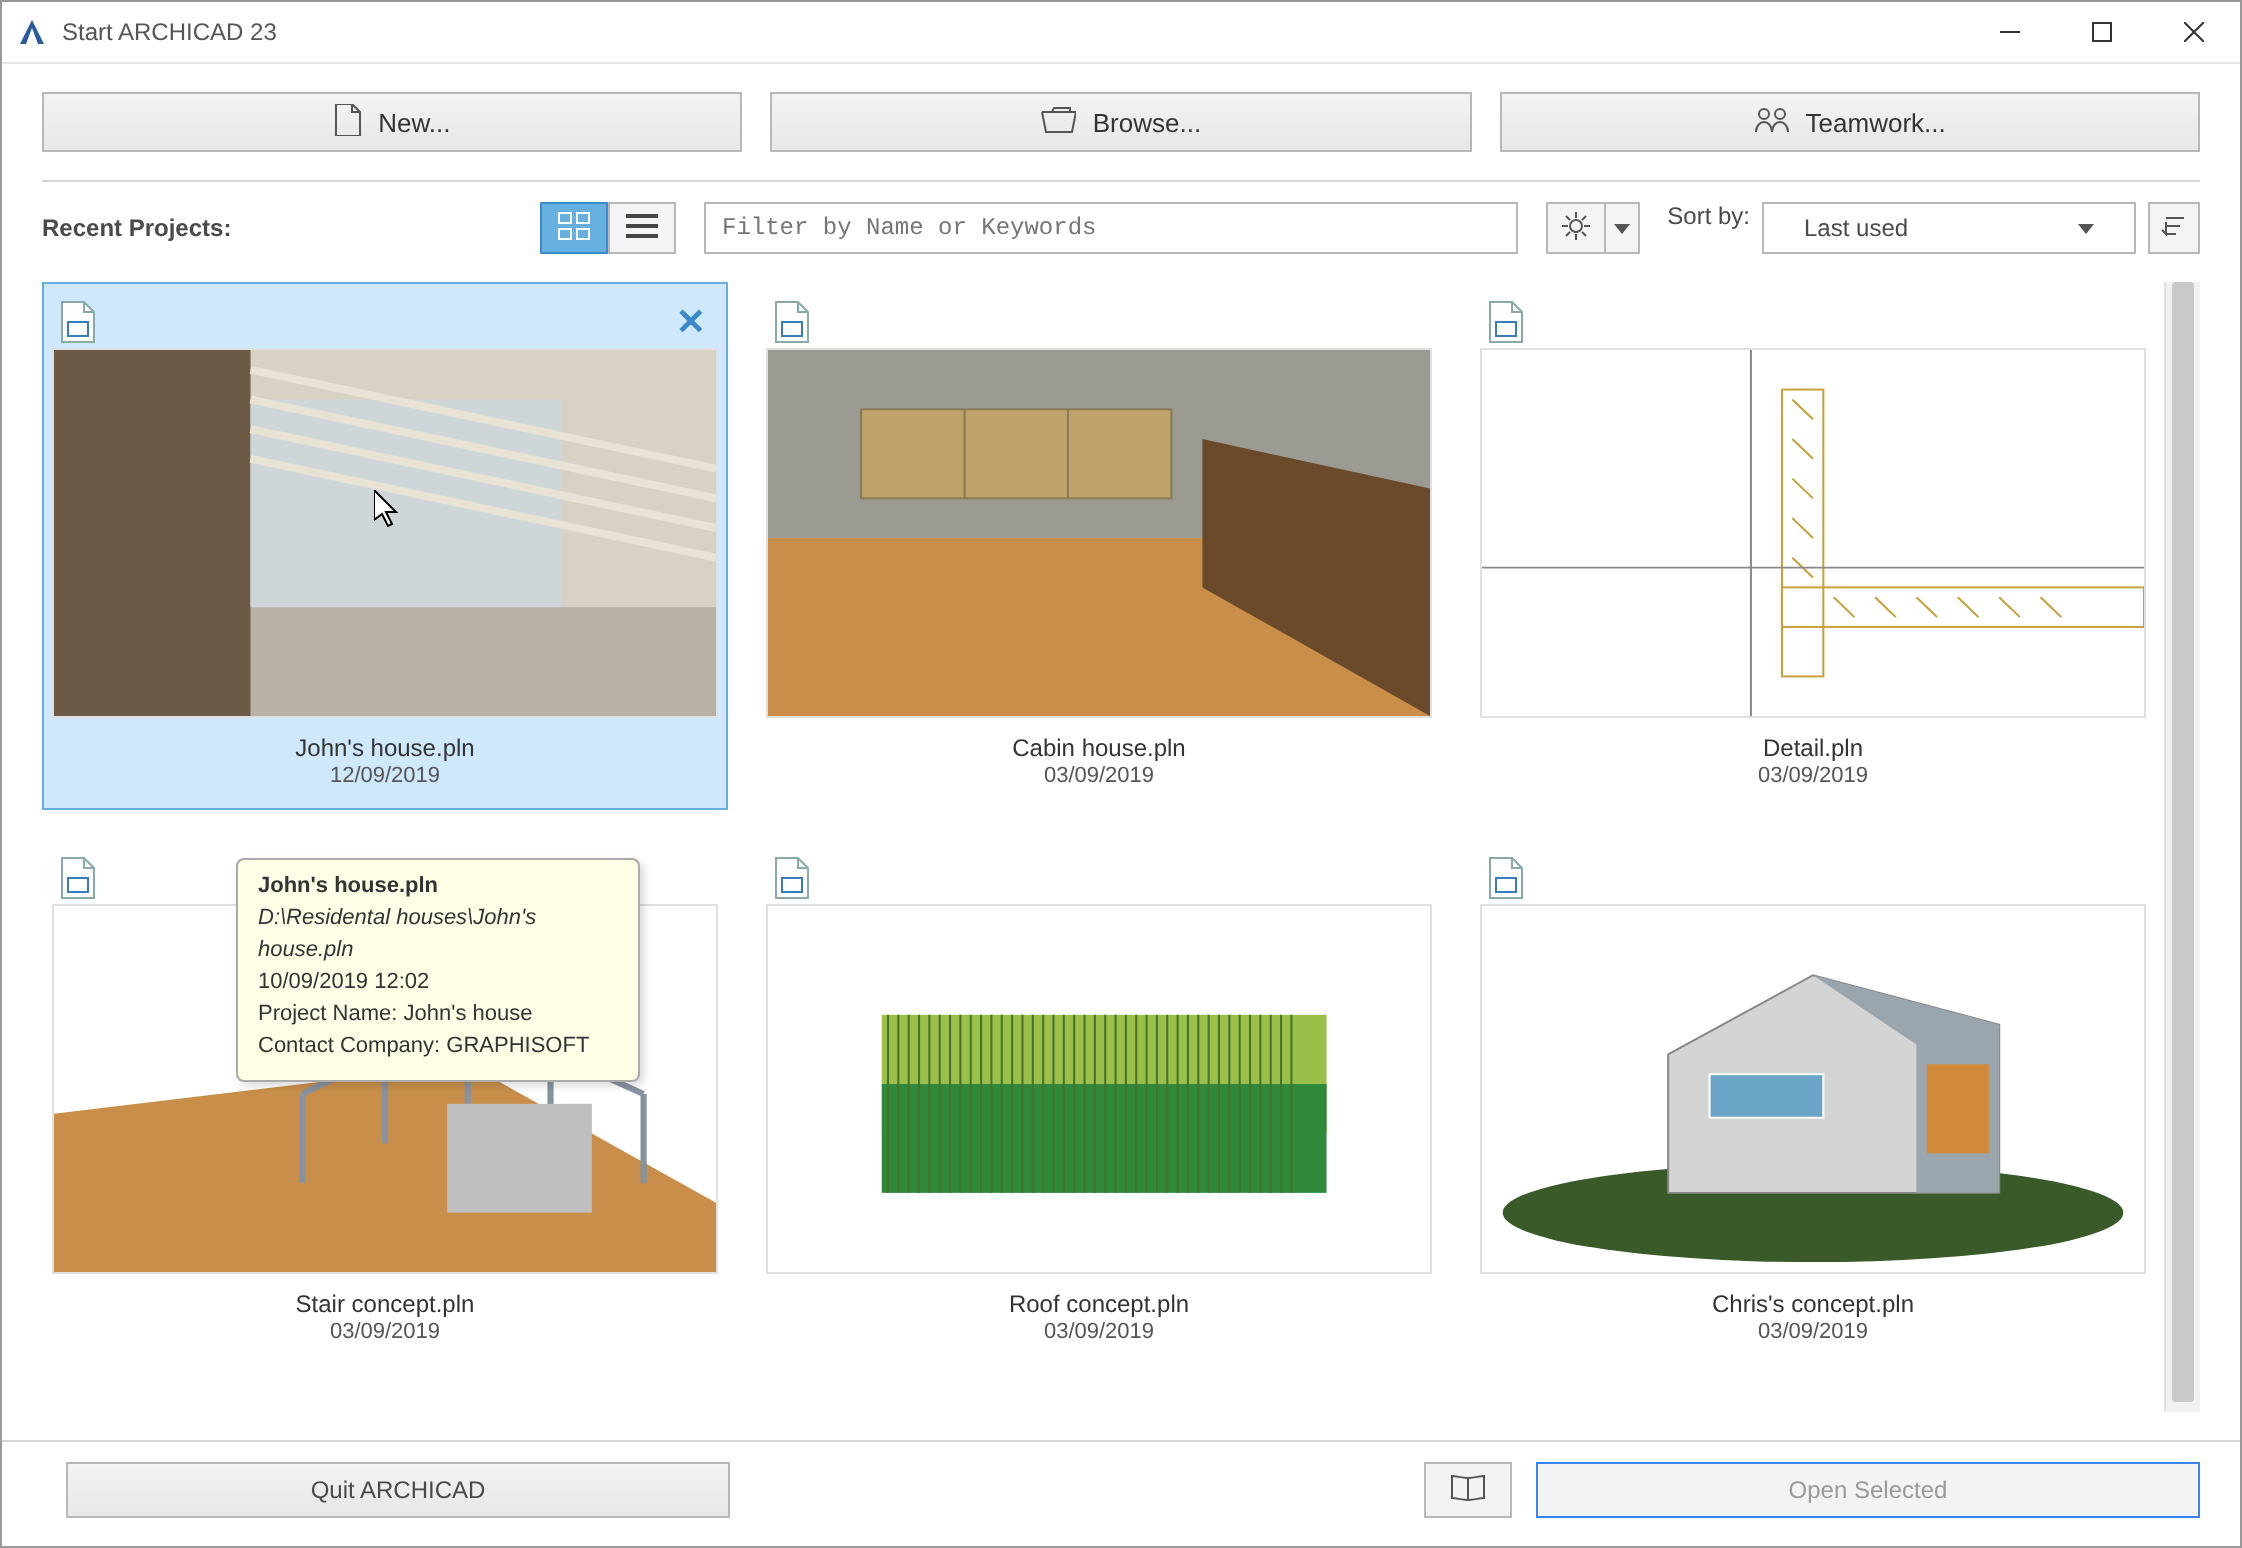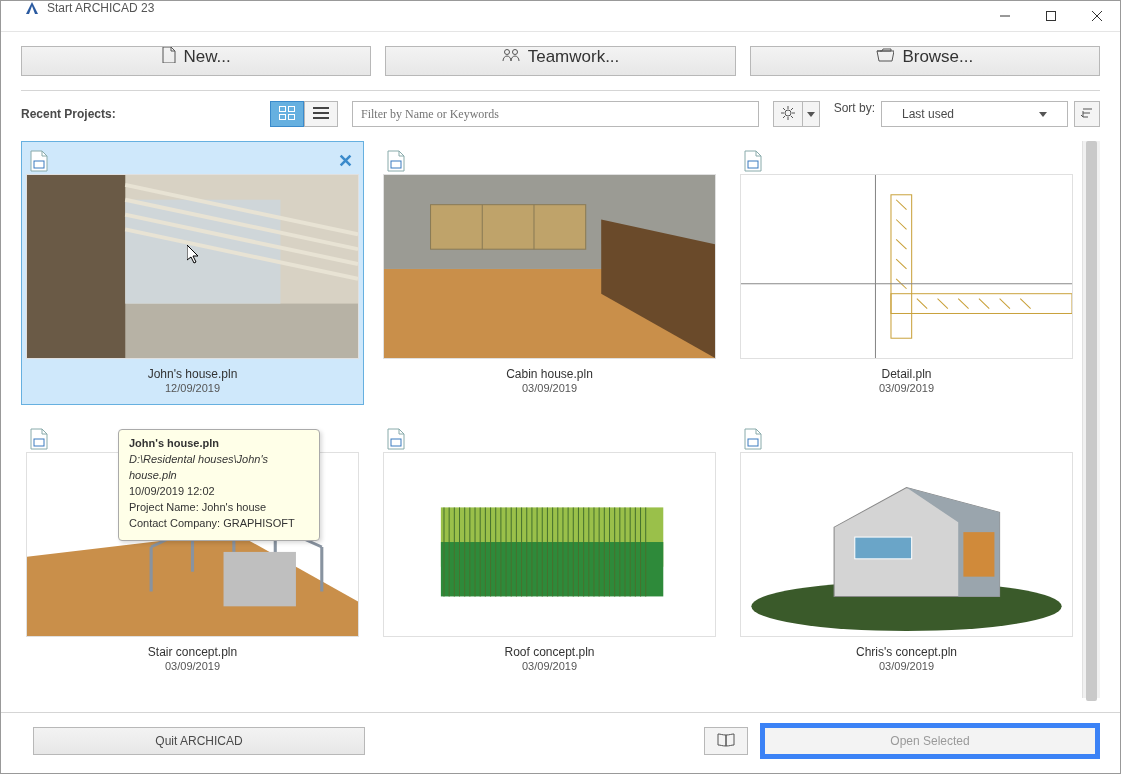--- a/index.html
+++ b/index.html
@@ -5,37 +5,37 @@
   :root {
     --border:#c8c8c8;
     --text:#4a4a4a;
     --light:#f0f0f0;
     --sel:#cfe8fb;
     --selborder:#66b0e0;
   }
   html,body{margin:0;padding:0;font-family:"Segoe UI",Tahoma,Arial,sans-serif;font-size:12px;color:var(--text);background:#fff;}
   .window{width:1121px;height:774px;border:1px solid #999;box-sizing:border-box;position:relative;background:#fff;display:flex;flex-direction:column;}
   
-  .titlebar{height:30px;display:flex;align-items:flex-start;padding:0 0 0 24px;border-bottom:1px solid #e5e5e5;font-size:12px;color:#555;}
+  .titlebar{height:30px;display:flex;align-items:center;padding:0 0 0 8px;border-bottom:1px solid #e5e5e5;font-size:12px;color:#555;}
   .titlebar .appicon svg{display:block}
   .titlebar .title{margin-left:8px;flex:1;}
   .winbtn{width:46px;height:30px;display:flex;align-items:center;justify-content:center;color:#555}
   
   .body{padding:14px 20px 14px 20px;display:flex;flex-direction:column;flex:1;min-height:0;}
   .top-row{display:flex;gap:14px;margin-bottom:14px;}
-  .bigbtn{flex:1;height:28px;border:1px solid #b8b8b8;background:linear-gradient(#f3f3f3,#e7e7e7);display:flex;align-items:flex-start;justify-content:center;gap:8px;font-size:17px;color:#333;cursor:default;}
+  .bigbtn{flex:1;height:28px;border:1px solid #b8b8b8;background:linear-gradient(#f3f3f3,#e7e7e7);display:flex;align-items:center;justify-content:center;gap:8px;font-size:13px;color:#333;cursor:default;}
   hr.sep{border:none;border-top:1px solid #d5d5d5;margin:0 0 10px 0;}
   
   .toolbar{display:flex;align-items:center;gap:14px;margin-bottom:14px;}
   .toolbar .lbl{font-weight:bold;width:235px;}
   .viewmode{display:flex;gap:0;}
   .vmbtn{width:32px;height:24px;border:1px solid #b8b8b8;display:flex;align-items:center;justify-content:center;background:#f4f4f4;}
   .vmbtn.active{background:#66b0e0;border-color:#3a8acb;}
   .filter{flex:1;height:24px;border:1px solid #b8b8b8;padding:0 6px;background:#fff;display:flex;align-items:center;}
-  .filter input{border:none;outline:none;width:100%;font-family:Liberation Serif, serif;font-size:12px;color:#555;background:transparent;}
+  .filter input{border:none;outline:none;width:100%;font-family:Liberation Mono, monospace;font-size:12px;color:#555;background:transparent;}
   .gear{display:flex;border:1px solid #b8b8b8;height:24px;}
   .gear .g1{width:28px;display:flex;align-items:center;justify-content:center;background:#f4f4f4;}
   .gear .g2{width:16px;display:flex;align-items:center;justify-content:center;background:#f4f4f4;border-left:1px solid #b8b8b8;}
   .sortwrap{display:flex;align-items:flex-start;gap:6px;}
   .sortsel{height:24px;width:145px;border:1px solid #b8b8b8;background:#fff;display:flex;align-items:center;padding:0 20px;justify-content:space-between;font-size:12px;}
   .sortdir{width:24px;height:24px;border:1px solid #b8b8b8;background:#f4f4f4;display:flex;align-items:center;justify-content:center;}
   
   .gridwrap{flex:1;display:flex;min-height:0;}
   .grid{flex:1;overflow:auto;}
   .cards{display:grid;grid-template-columns:repeat(3,1fr);gap:14px 14px;padding-right:4px;padding-bottom:6px;}
@@ -51,21 +51,21 @@
   .scrollbar .thumbbar{position:absolute;left:3px;right:3px;top:0;height:560px;background:#c9c9c9;border-radius:2px;}
   
   .tooltip{position:absolute;background:#ffffe8;border:1px solid #aaa;border-radius:4px;padding:6px 10px 8px 10px;font-size:11px;line-height:1.45;color:#333;box-shadow:2px 2px 4px rgba(0,0,0,.15);z-index:20;top:428px;left:117px;width:180px;}
   .tooltip .tt-title{font-weight:bold;}
   .tooltip .tt-path{font-style:italic;}
   
   .bottombar{display:flex;align-items:center;padding:10px 20px 14px 32px;border-top:1px solid #d5d5d5;}
   .quit{width:330px;height:26px;border:1px solid #b8b8b8;background:linear-gradient(#f3f3f3,#e7e7e7);display:flex;align-items:center;justify-content:center;font-size:12px;}
   .spacer{flex:1;}
   .helpbtn{width:42px;height:26px;border:1px solid #b8b8b8;background:#f3f3f3;display:flex;align-items:center;justify-content:center;margin-right:12px;}
-  .openbtn{width:330px;height:26px;border:5px solid #3b82f6;background:#f3f3f3;display:flex;align-items:center;justify-content:center;color:#9a9a9a;font-size:12px;}
+  .openbtn{width:330px;height:26px;border:1px solid #3b82f6;background:#f3f3f3;display:flex;align-items:center;justify-content:center;color:#9a9a9a;font-size:12px;}
   
   .cursor{position:absolute;left:186px;top:244px;z-index:15;pointer-events:none;}
 </style>
 </head>
 <body>
 
 <div class="window">
 
   <div class="titlebar">
     <span class="appicon">
@@ -98,32 +98,32 @@
     <div class="top-row">
       <div class="bigbtn">
         <span><svg width="14" height="16">
               <path d="M1 0h8l4 4v12H1z" fill="none" stroke="#555"></path>
               <path d="M9 0v4h4" fill="none" stroke="#555"></path>
             </svg></span>
         <span>New...</span>
       </div>
       <div class="bigbtn">
         <span><svg width="18" height="14">
+              <path d="M1 3h5l1-2h8v2H2z" fill="none" stroke="#555"></path>
+              <path d="M1 3l2 10h13l2-10H4" fill="none" stroke="#555"></path>
+            </svg></span>
+        <span>Browse...</span>
+      </div>
+      <div class="bigbtn">
+        <span><svg width="18" height="14">
               <circle cx="5" cy="4" r="2.5" fill="none" stroke="#555"></circle>
               <circle cx="13" cy="4" r="2.5" fill="none" stroke="#555"></circle>
               <path d="M1 13c0-3 2-5 4-5s4 2 4 5M9 13c0-3 2-5 4-5s4 2 4 5" fill="none" stroke="#555"></path>
             </svg></span>
         <span>Teamwork...</span>
-      </div>
-      <div class="bigbtn">
-        <span><svg width="18" height="14">
-              <path d="M1 3h5l1-2h8v2H2z" fill="none" stroke="#555"></path>
-              <path d="M1 3l2 10h13l2-10H4" fill="none" stroke="#555"></path>
-            </svg></span>
-        <span>Browse...</span>
       </div>
     </div>
 
     <hr class="sep">
 
     <div class="toolbar">
       <span class="lbl">Recent Projects:</span>
 
       <div class="viewmode">
         <div class="vmbtn active">

